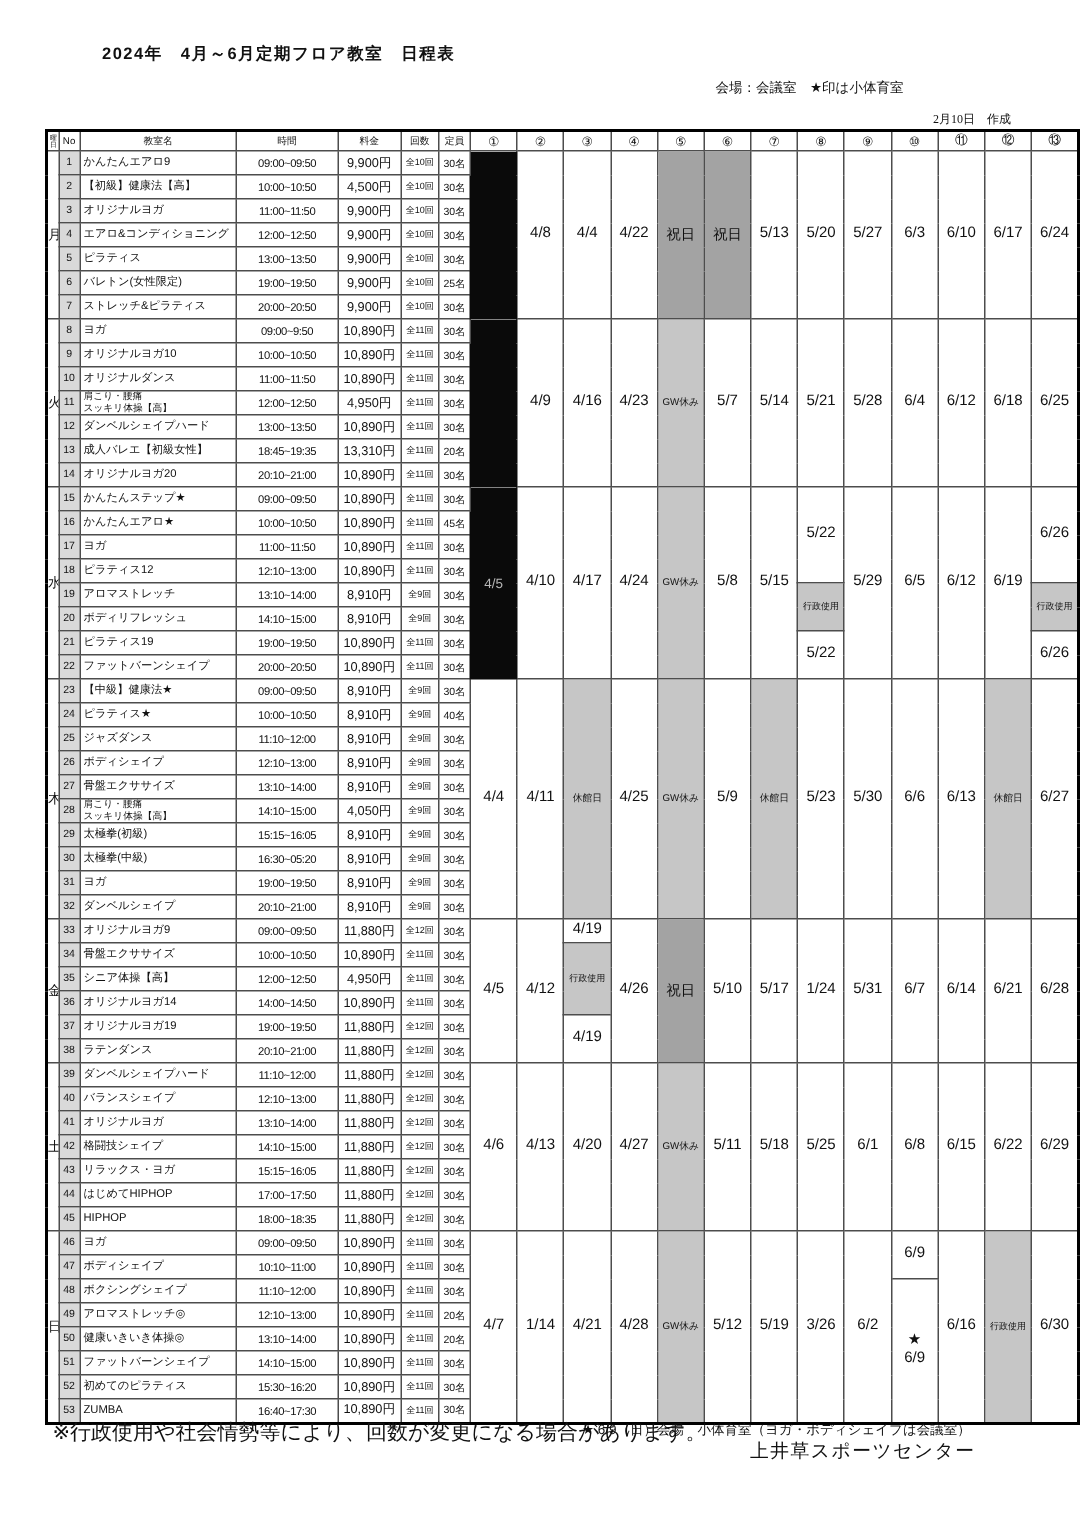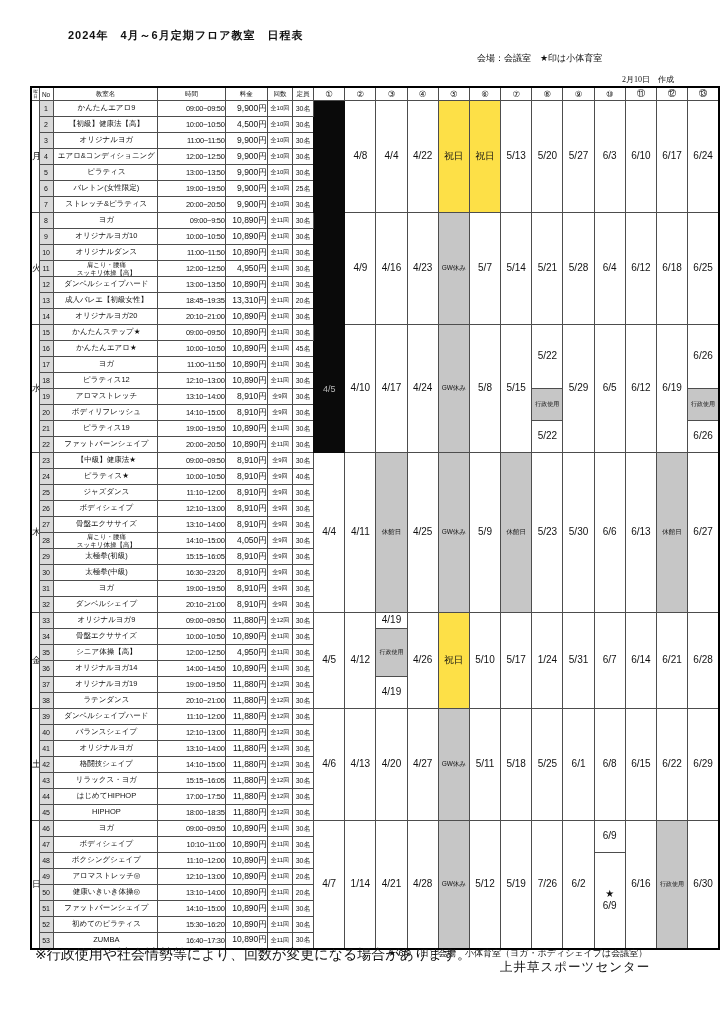--- a/index.html
+++ b/index.html
@@ -17,29 +17,29 @@
   tbody tr { height:16px; }
   .group-start td { border-top:1.5px solid #151515; }
 
   th { font-weight:normal; background:#fff; text-align:center; }
   th.h-txt { font-size:6.5px; }
   th.h-day { font-size:4.5px; letter-spacing:-0.5px; }
   th.h-num { font-size:8.5px; }
 
   td.day { font-size:9px; text-align:center; background:#fff; }
   td.no  { font-size:7px;  text-align:center; background:#d9d9d9; }
-  td.name { font-size:7.5px; text-align:center; padding-left:2px; line-height:1.15; white-space:pre-line; }
+  td.name { font-size:7.5px; text-align:left; padding-left:2px; line-height:1.15; white-space:pre-line; }
   td.name.two-line { font-size:6.5px; }
-  td.time { font-size:7.5px; text-align:right; letter-spacing:-0.3px; white-space:nowrap; }
-  td.fee  { font-size:8.5px; text-align:right; white-space:nowrap;margin-left:30px; }
+  td.time { font-size:7.5px; text-align:center; letter-spacing:-0.3px; white-space:nowrap; }
+  td.fee  { font-size:8.5px; text-align:center; white-space:nowrap;margin-left:30px; }
   td.cnt  { font-size:6px;  text-align:center; }
   td.cap  { font-size:7px;  text-align:center; }
 
   td.c-date    { font-size:10px; text-align:center; background:#fff; line-height:1.25; }
-  td.c-holiday { font-size:9.5px; text-align:center; background:#fde047; }
+  td.c-holiday { font-size:9.5px; text-align:center; background:#a3a3a3; }
   td.c-gw      { font-size:6.5px; text-align:center; background:#c6c6c6; }
   td.c-closed  { font-size:6.5px; text-align:center; background:#c6c6c6; }
   td.c-admin   { font-size:6px;  text-align:center; background:#c6c6c6; }
   td.c-black   { font-size:9px;  text-align:center; background:#0a0a0a; color:#b8b8b8; border-color:#0a0a0a; }
 
   .foot-note   { position:absolute; left:35px;  top:946px; font-size:14px; }
   .foot-star   { position:absolute; left:388px; top:947px; font-size:9px; }
   .foot-org    { position:absolute; left:500px; top:959px; font-size:12.5px; letter-spacing:1px; }
 </style>
 </head>
@@ -499,21 +499,21 @@
         <td class="no">29</td>
         <td class="name">太極拳(初級)</td>
         <td class="time">15:15~16:05</td>
         <td class="fee">8,910円</td>
         <td class="cnt">全9回</td>
         <td class="cap">30名</td>
       </tr>
       <tr>
         <td class="no">30</td>
         <td class="name">太極拳(中級)</td>
-        <td class="time">16:30~23:20</td>
+        <td class="time">16:30~05:20</td>
         <td class="fee">8,910円</td>
         <td class="cnt">全9回</td>
         <td class="cap">30名</td>
       </tr>
       <tr>
         <td class="no">31</td>
         <td class="name">ヨガ</td>
         <td class="time">19:00~19:50</td>
         <td class="fee">8,910円</td>
         <td class="cnt">全9回</td>
@@ -740,21 +740,21 @@
         <td class="c-gw" rowspan="8">
           <div>GW休み</div>
         </td>
         <td class="c-date" rowspan="8">
           <div>5/12</div>
         </td>
         <td class="c-date" rowspan="8">
           <div>5/19</div>
         </td>
         <td class="c-date" rowspan="8">
-          <div>7/26</div>
+          <div>3/26</div>
         </td>
         <td class="c-date" rowspan="8">
           <div>6/2</div>
         </td>
         <td class="c-date" rowspan="2">
           <div>6/9</div>
         </td>
         <td class="c-date" rowspan="8">
           <div>6/16</div>
         </td>

